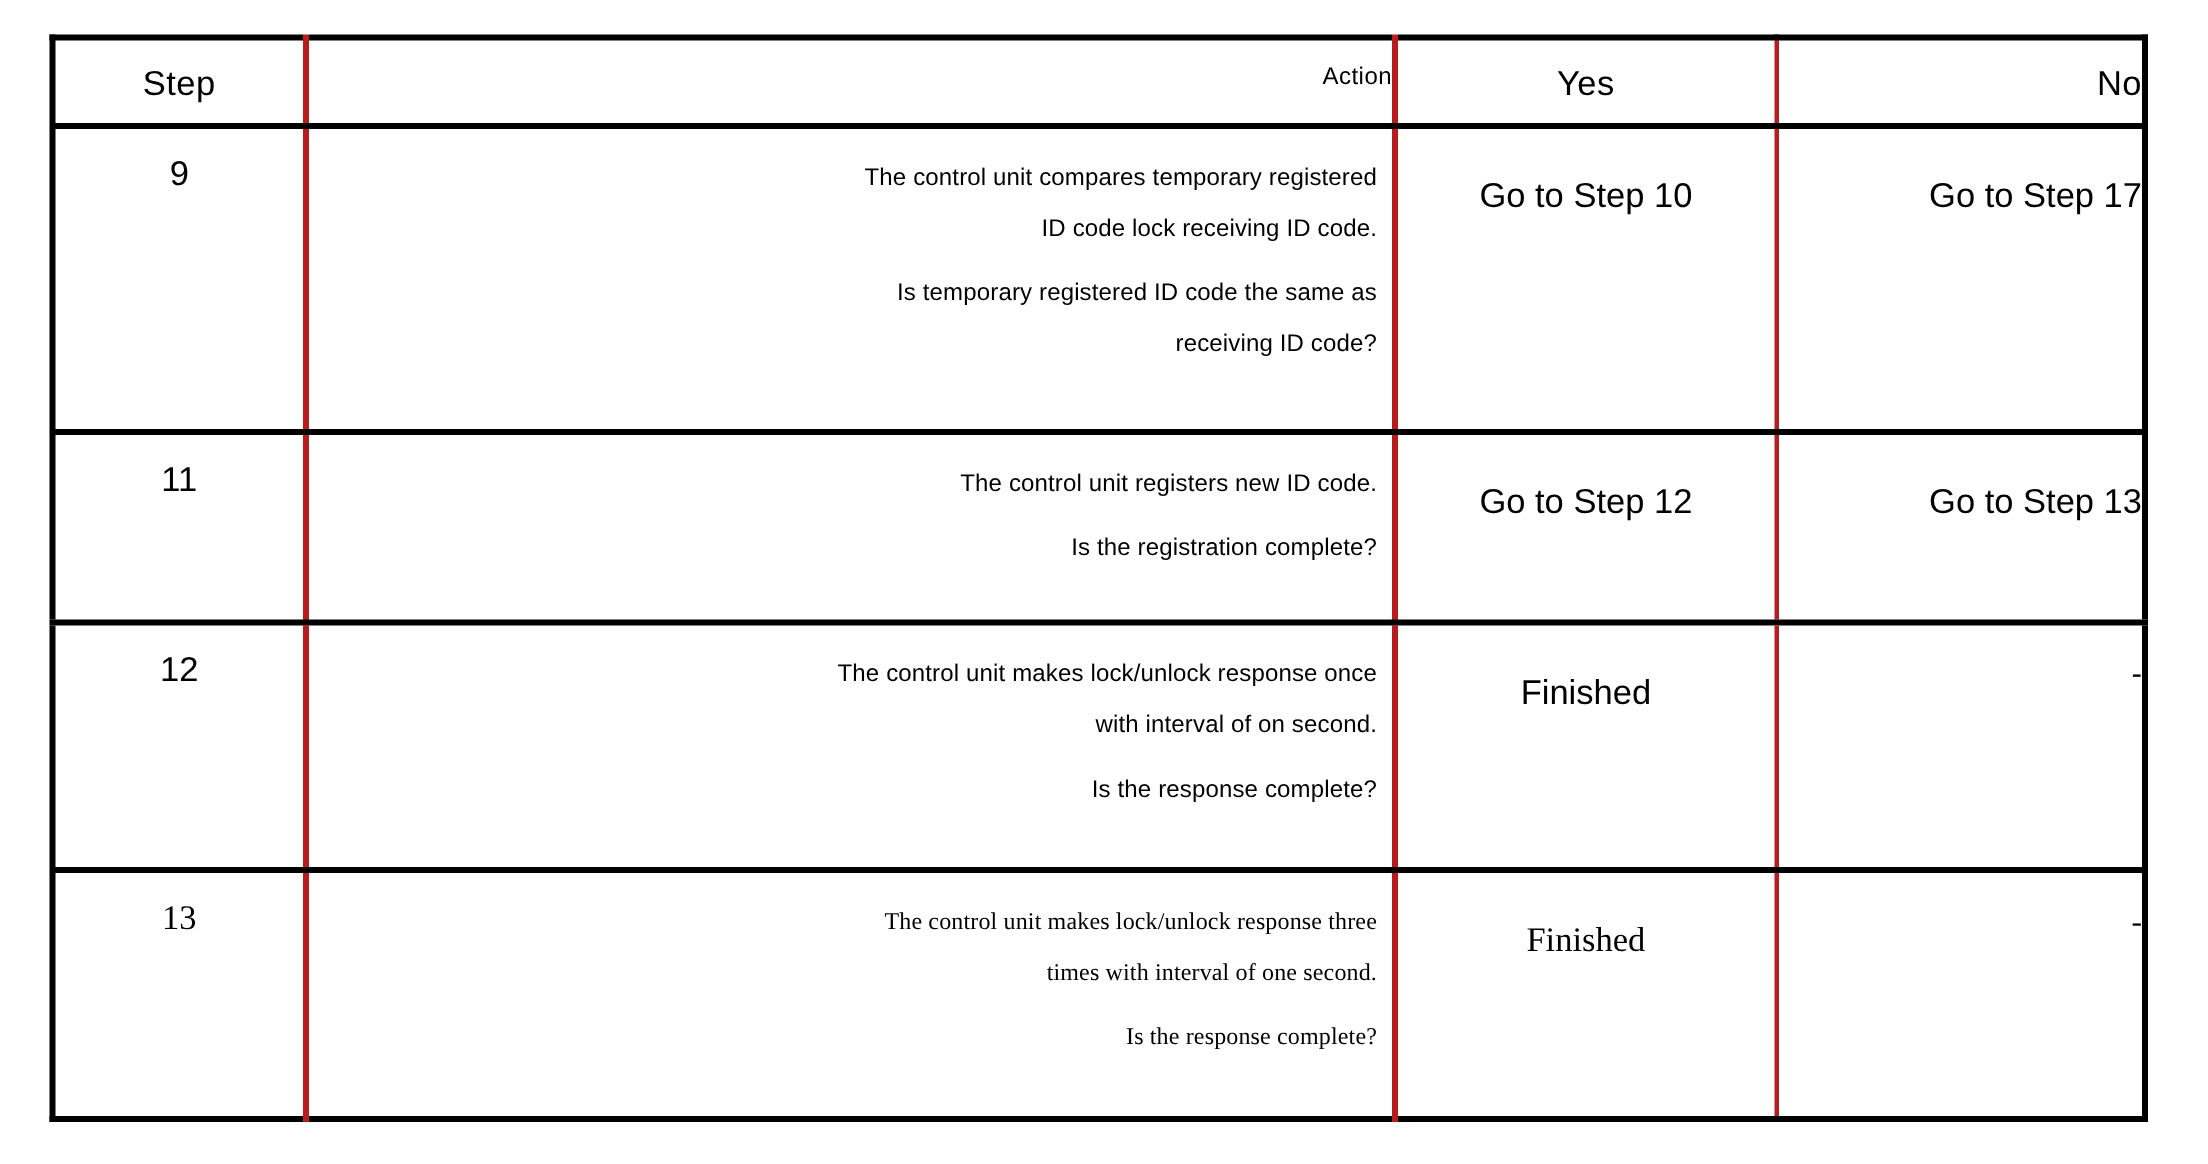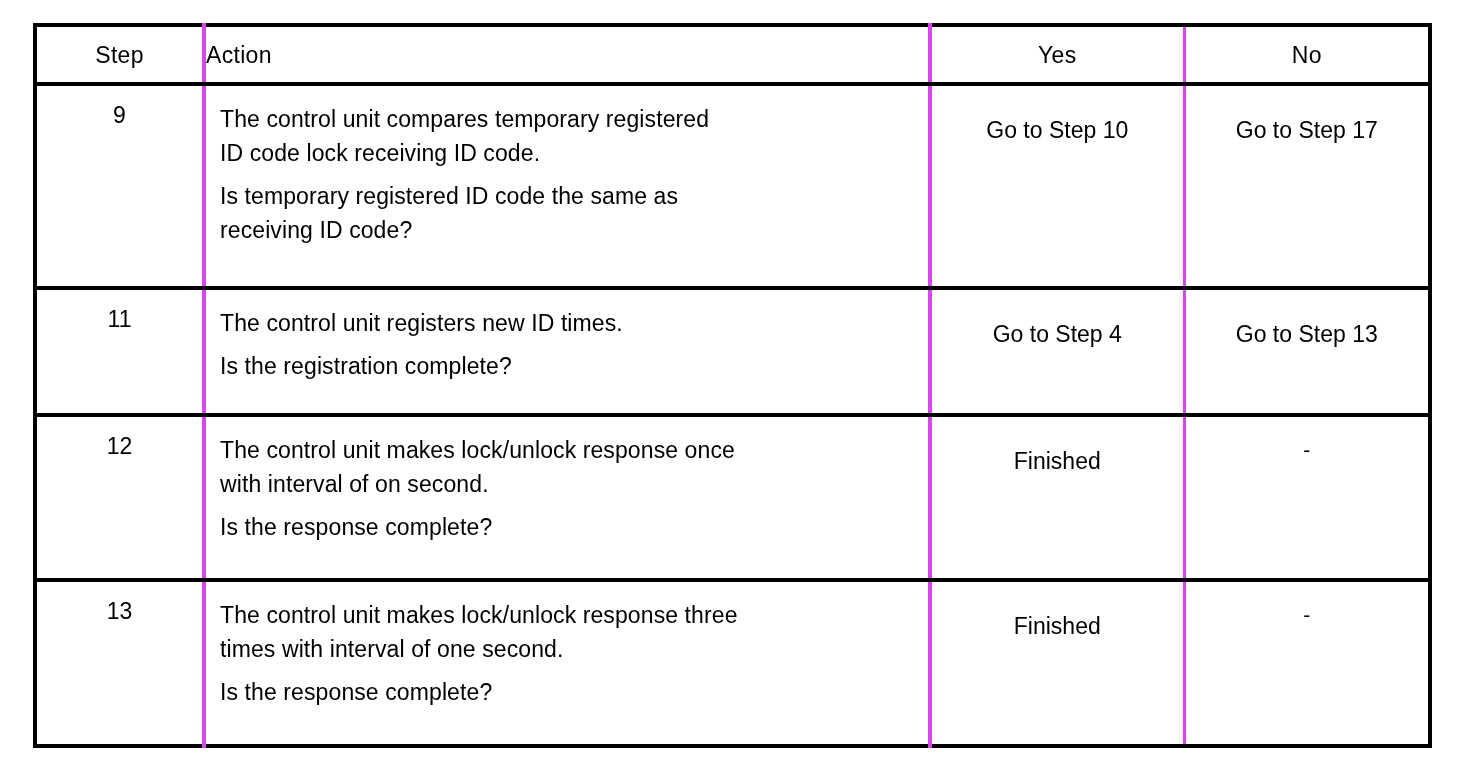--- a/index.html
+++ b/index.html
@@ -35,28 +35,28 @@
     background: #fff;
   }
 
   #decision-table col.col-step   { width: 169px; }  
   #decision-table col.col-action { width: 726px; }  
   #decision-table col.col-yes    { width: 254px; }  
   #decision-table col.col-no     { width: 246px; }  
 
   #decision-table th,
   #decision-table td {
-    border-right: 4px solid #d946ef;
+    border-right: 4px solid #b91c1c;
     border-bottom: 4px solid #000;
     padding: 0;
     vertical-align: top;
     background: #fff;
   }
   #decision-table th:last-child,
-  #decision-table td:last-child { border-right: none; }
+  #decision-table td:last-child { border-right: none; text-align: right; }
   #decision-table tr:last-child td { border-bottom: none; }
 
   
   #decision-table .cell-yes { border-right-width: 3px; }
 
   
   .hdr-row { height: 59px; }           
   .hdr-cell {
     text-align: center;
     font-weight: normal;
@@ -67,35 +67,35 @@
     display: block;
     padding-top: 17px;
     line-height: 1;
   }
 
   
   .row-9  { height: 163px; }  
   .row-10 { height: 135px; }  
   .row-11 { height: 101px; }  
   .row-12 { height: 133px; }  
-  .row-13 { height: 134px; }  
+  .row-13 { height: 134px; font-family: Liberation Serif, serif; }  
 
   .cell-step {
     text-align: center;
     font-size: 23px;
   }
   .step-inner {
     display: block;
     padding-top: 18px;
     line-height: 1;
   }
 
   .cell-action {
-    text-align: left;
-    font-size: 23px;
+    text-align: right;
+    font-size: 16px;
   }
   .action-inner {
     display: block;
     padding: 16px 10px 0 14px;
   }
   .action-para {
     margin: 0 0 9px 0;
     line-height: 34px;
     letter-spacing: 0.1px;
     white-space: pre-line;
@@ -183,26 +183,26 @@
         </td>
       </tr>
 
 
       <tr class="row-11">
         <td class="cell-step">
           <span class="step-inner">11</span>
         </td>
         <td class="cell-action">
           <span class="action-inner">
-            <p class="action-para">The control unit registers new ID times.</p>
+            <p class="action-para">The control unit registers new ID code.</p>
             <p class="action-para">Is the registration complete?</p>
           </span>
         </td>
         <td class="cell-yes">
-          <span class="yn-inner">Go to Step 4</span>
+          <span class="yn-inner">Go to Step 12</span>
         </td>
         <td class="cell-no">
           <span class="yn-inner">Go to Step 13</span>
         </td>
       </tr>
 
       <tr class="row-12">
         <td class="cell-step">
           <span class="step-inner">12</span>
         </td>

